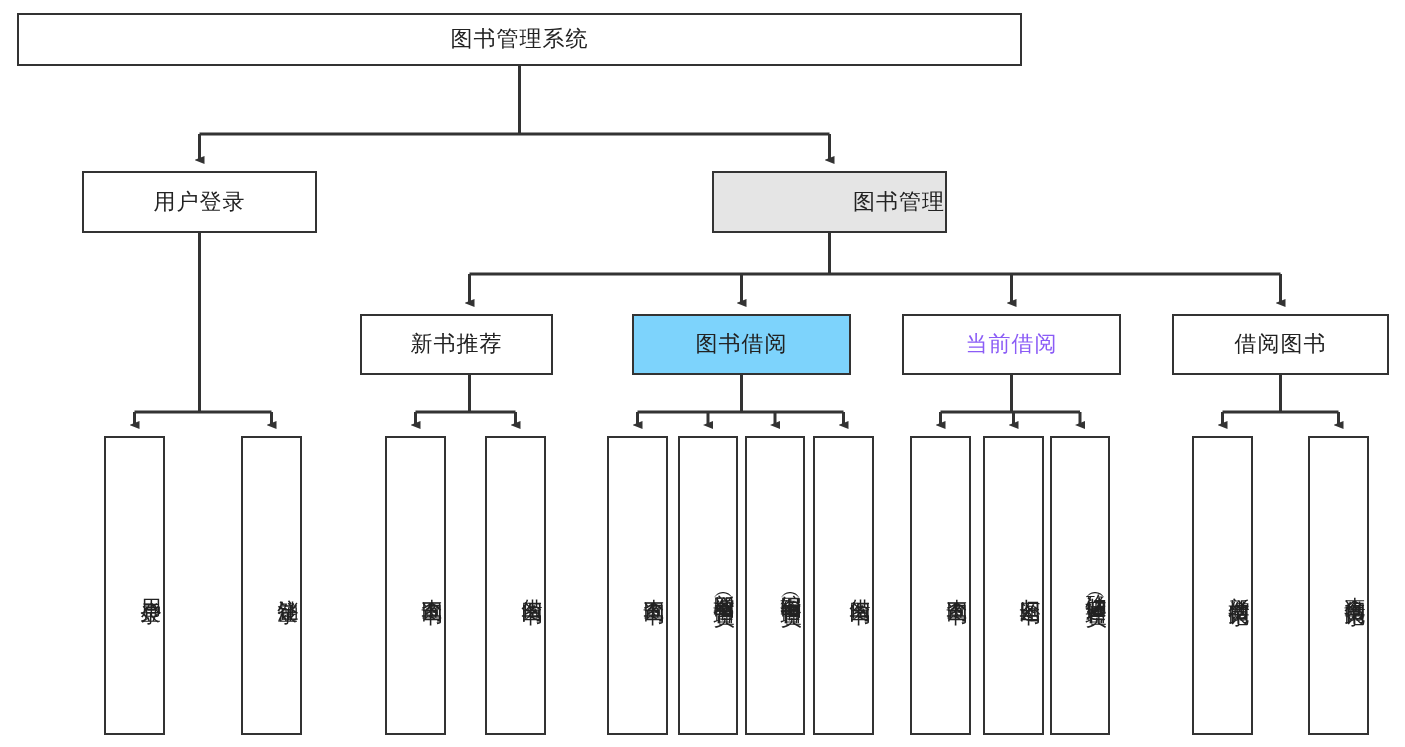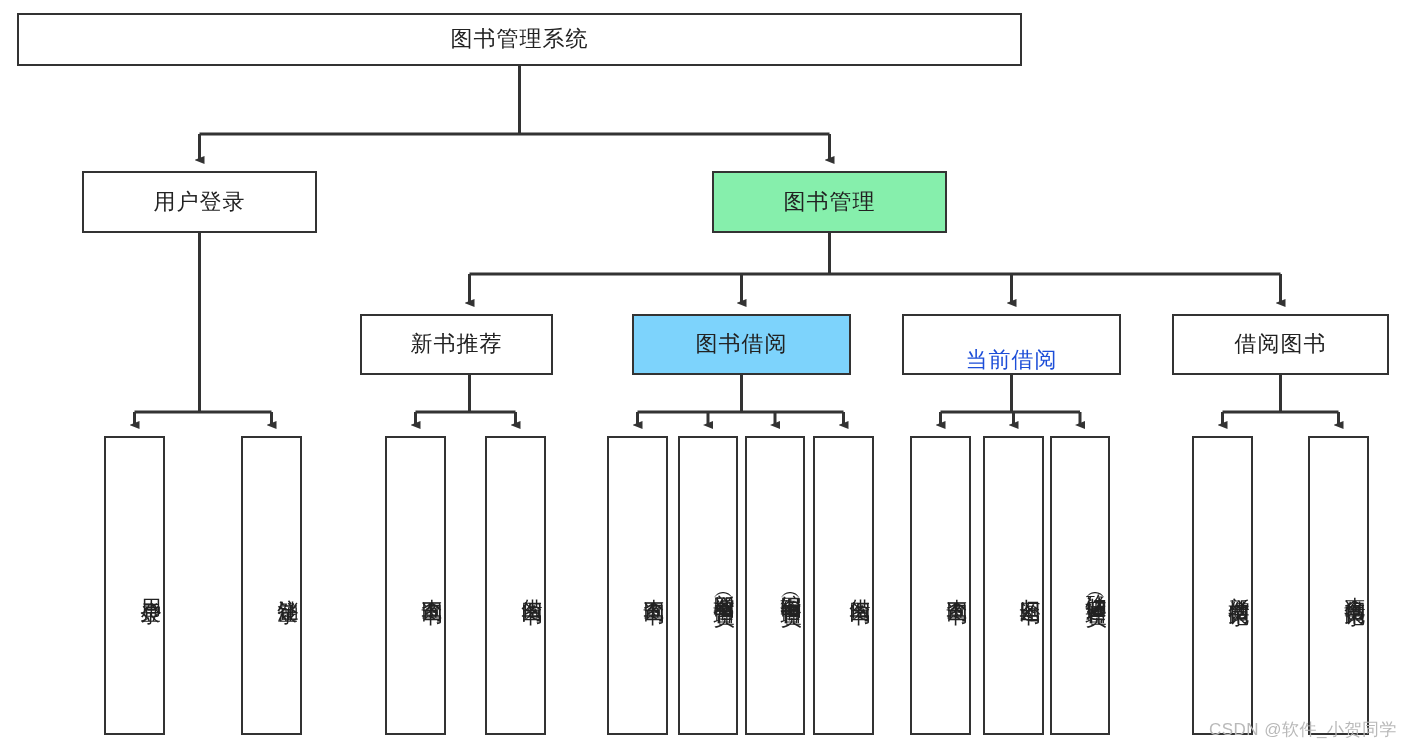--- a/index.html
+++ b/index.html
@@ -118,30 +118,30 @@
       </g>
   </svg>
 
   <div id="node-layer">
       <div class="node horiz" style="left: 17px; top: 13px; width: 1005px; height: 53px; border-color: rgb(51, 51, 51); background: rgb(255, 255, 255); color: rgb(34, 34, 34);">
         <span class="label">图书管理系统</span>
       </div>
       <div class="node horiz" style="left: 82px; top: 171px; width: 235px; height: 62px; border-color: rgb(51, 51, 51); background: rgb(255, 255, 255); color: rgb(34, 34, 34);">
         <span class="label">用户登录</span>
       </div>
-      <div class="node horiz" style="left: 712px; top: 171px; width: 235px; height: 62px; border-color: rgb(51, 51, 51); background: #86efac; color: rgb(34, 34, 34);">
+      <div class="node horiz" style="left: 712px; top: 171px; width: 235px; height: 62px; border-color: rgb(51, 51, 51); background: #e5e5e5; color: rgb(34, 34, 34); justify-content: flex-end;">
         <span class="label">图书管理</span>
       </div>
       <div class="node horiz" style="left: 360px; top: 314px; width: 193px; height: 61px; border-color: rgb(51, 51, 51); background: rgb(255, 255, 255); color: rgb(34, 34, 34);">
         <span class="label">新书推荐</span>
       </div>
       <div class="node horiz" style="left: 632px; top: 314px; width: 219px; height: 61px; border-color: rgb(51, 51, 51); background: #7dd3fc; color: rgb(34, 34, 34);">
         <span class="label">图书借阅</span>
       </div>
-      <div class="node horiz" style="left: 902px; top: 314px; width: 219px; height: 61px; border-color: rgb(51, 51, 51); background: rgb(255, 255, 255); color: #1d4ed8; align-items: flex-end;">
+      <div class="node horiz" style="left: 902px; top: 314px; width: 219px; height: 61px; border-color: rgb(51, 51, 51); background: rgb(255, 255, 255); color: #8b5cf6;">
         <span class="label">当前借阅</span>
       </div>
       <div class="node horiz" style="left: 1172px; top: 314px; width: 217px; height: 61px; border-color: rgb(51, 51, 51); background: rgb(255, 255, 255); color: rgb(34, 34, 34);">
         <span class="label">借阅图书</span>
       </div>
       <div class="node vert" style="left: 104px; top: 436px; width: 61px; height: 299px; border-color: rgb(51, 51, 51); background: rgb(255, 255, 255); color: rgb(34, 34, 34);">
         <span class="label">用户登录</span>
       </div>
       <div class="node vert" style="left: 241px; top: 436px; width: 61px; height: 299px; border-color: rgb(51, 51, 51); background: rgb(255, 255, 255); color: rgb(34, 34, 34);">
         <span class="label">注销登录</span>
@@ -174,14 +174,13 @@
         <span class="label">确认归还（管理员）</span>
       </div>
       <div class="node vert" style="left: 1192px; top: 436px; width: 61px; height: 299px; border-color: rgb(51, 51, 51); background: rgb(255, 255, 255); color: rgb(34, 34, 34);">
         <span class="label">新增借阅记录</span>
       </div>
       <div class="node vert" style="left: 1308px; top: 436px; width: 61px; height: 299px; border-color: rgb(51, 51, 51); background: rgb(255, 255, 255); color: rgb(34, 34, 34);">
         <span class="label">查询借阅记录</span>
       </div>
     </div>
 
-  <div id="watermark">CSDN @软件_小贺同学</div>
 </div>
 
 </body></html>

